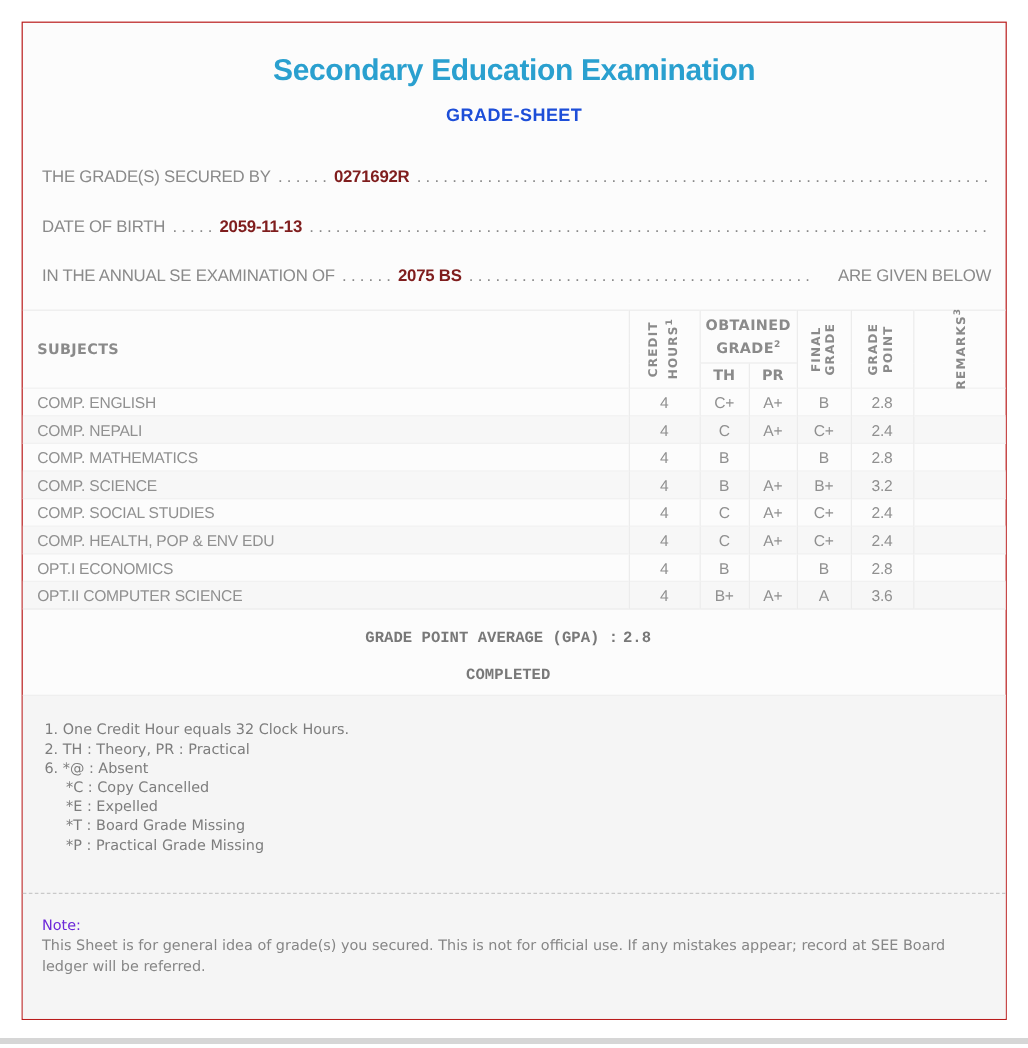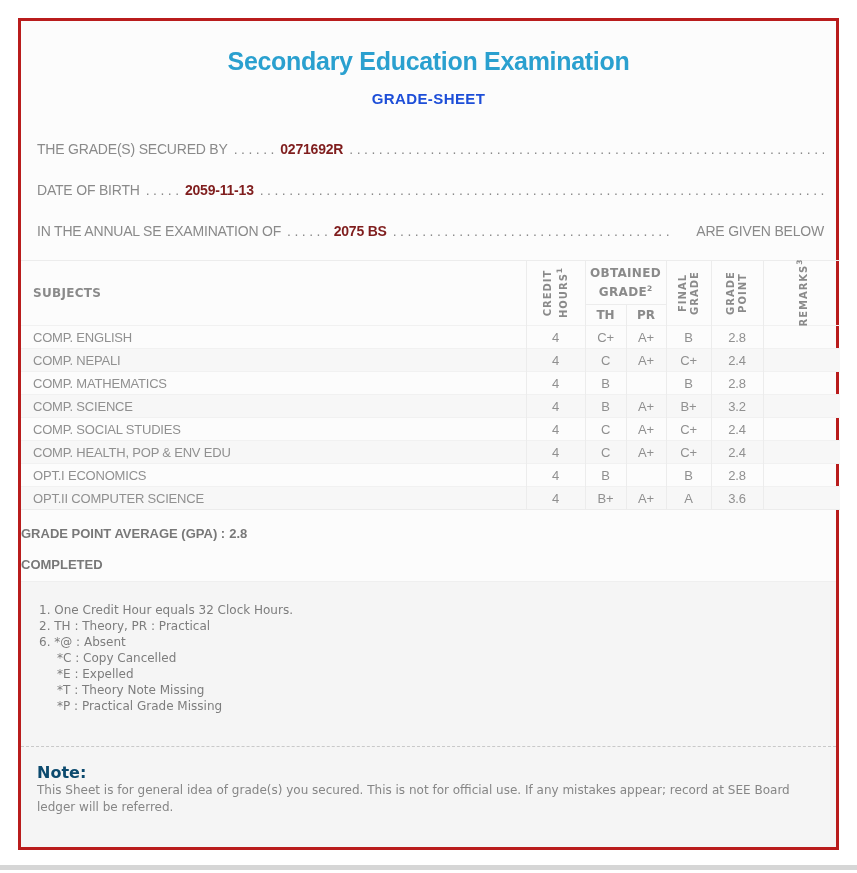--- a/index.html
+++ b/index.html
@@ -10,21 +10,21 @@
     overflow: hidden;
   }
 
   
   .sheet {
     box-sizing: border-box;
     margin: 18px 18px 0 18px;
     width: 821px;
     height: 832px;
     background: #fcfcfc;
-    border: 3px solid #b91c1c;
+    border: 1px solid #b91c1c;
     display: flex;
     flex-direction: column;
   }
 
   
   .title {
     margin-top: 25px;
     font-size: 25px;
     line-height: 30px;
     font-weight: bold;
@@ -121,22 +121,22 @@
     font-size: 13px;
     color: #909090;
     text-align: center;
     letter-spacing: -0.2px;
   }
   tbody td.subj { text-align: left; padding-left: 12px; }
 
   
   .summary { margin: 16px 10px 0 0; }
   .gpa-line, .status-line {
-    text-align: left;
-    font-family: Liberation Sans, sans-serif;
+    text-align: center;
+    font-family: Liberation Mono, monospace;
     font-weight: bold;
     font-size: 13px;
     line-height: 16px;
     color: #787878;
   }
   .status-line { margin-top: 15px; }
   .gpa-line .gpa-val { margin-left: 4px; }
 
   
   .gray-panel {
@@ -152,21 +152,21 @@
     line-height: 16px;
     color: #7d7d7d;
   }
   .footnotes .fn-sub { padding-left: 18px; }
   .dashed-divider {
     margin-top: 32px;
     border-top: 1px dashed #c9c9c9;
     height: 0;
   }
   .note { padding: 18px 20px 0 16px; font-family: "DejaVu Sans", sans-serif; }
-  .note-heading { font-size: 16px; line-height: 16px; font-weight: bold; color: #0c4a6e; }
+  .note-heading { font-size: 12px; line-height: 16px; font-weight: normal; color: #6d28d9; }
   .note-body { margin-top: 1px; font-size: 12px; line-height: 17px; color: #868686; }
 
   
   .footer-bar {
     margin-top: 15px;
     height: 5px;
     background: #d6d6d6;
   }
 </style>
 </head>
@@ -328,21 +328,21 @@
     <div class="status-line">COMPLETED</div>
   </div>
 
   <div class="gray-panel">
     <div class="footnotes">
       <div class="fn-item">1. One Credit Hour equals 32 Clock Hours.</div>
       <div class="fn-item">2. TH : Theory, PR : Practical</div>
       <div class="fn-item">6. *@ : Absent</div>
       <div class="fn-sub">*C : Copy Cancelled</div>
       <div class="fn-sub">*E : Expelled</div>
-      <div class="fn-sub">*T : Theory Note Missing</div>
+      <div class="fn-sub">*T : Board Grade Missing</div>
       <div class="fn-sub">*P : Practical Grade Missing</div>
     </div>
     <div class="dashed-divider"></div>
     <div class="note">
       <div class="note-heading">Note:</div>
       <div class="note-body">This Sheet is for general idea of grade(s) you secured. This is not for official use. If any mistakes appear; record at SEE Board ledger will be referred.</div>
     </div>
   </div>
 
 </div>

